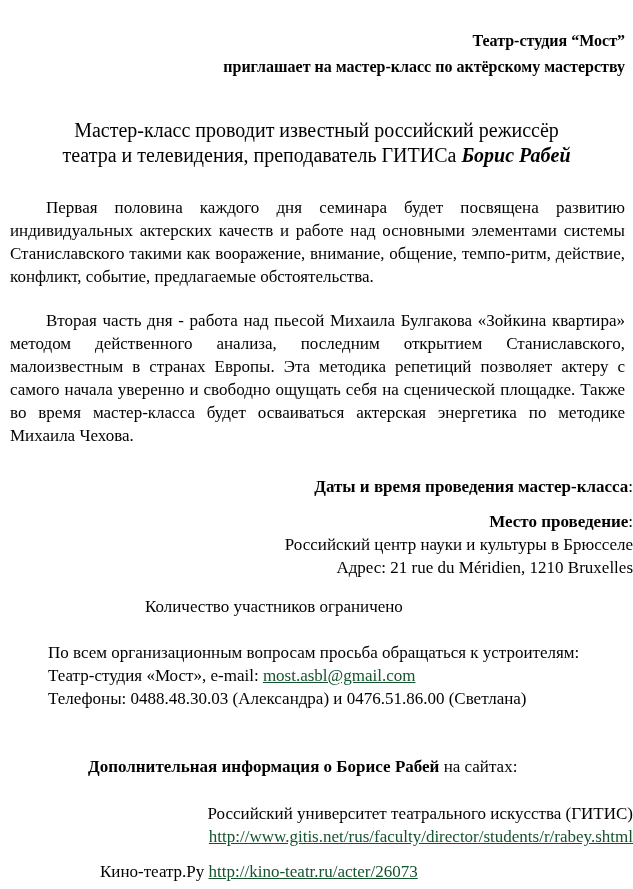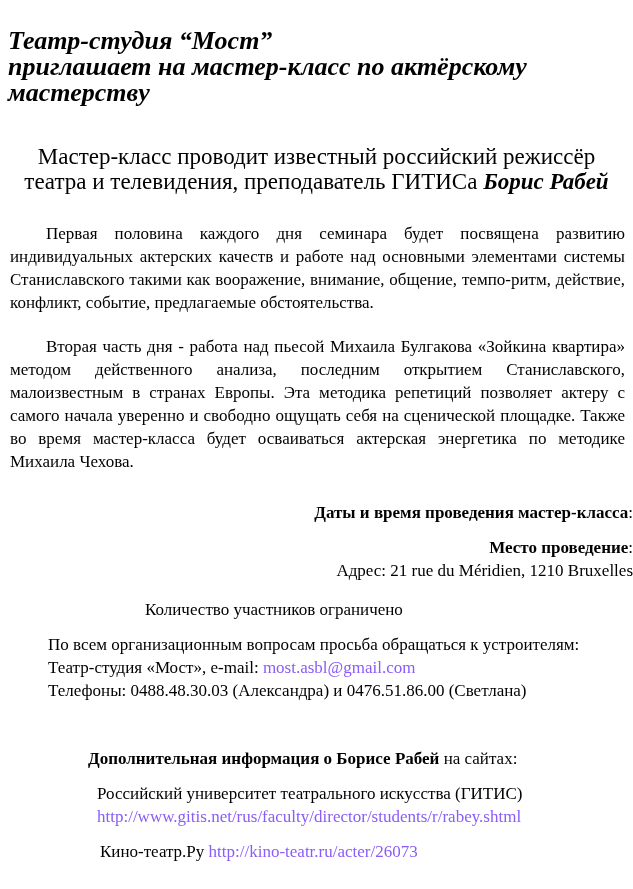--- a/index.html
+++ b/index.html
@@ -13,30 +13,29 @@
     height: 889px;
     background: #ffffff;
     color: #000000;
     font-family: "Liberation Serif", "DejaVu Serif", serif;
     font-size: 17px;
     line-height: 23px;
     overflow: hidden;
   }
   .doc-title {
     margin: 28px 8px 0 8px;
-    text-align: left;
-    font-size: 26px;
+    text-align: right;
+    font-size: 16px;
     line-height: 26px;
     font-weight: bold;
-    font-style: italic;
   }
   .doc-subtitle {
     margin: 38px 8px 0 8px;
     text-align: center;
-    font-size: 23px;
+    font-size: 20px;
     line-height: 25px;
   }
   .doc-subtitle .presenter-name {
     font-weight: bold;
     font-style: italic;
   }
   .body-para {
     margin: 0 8px 0 10px;
     text-align: justify;
     text-indent: 36px;
@@ -48,29 +47,30 @@
     margin-left: 93px;
     font-weight: bold;
   }
   .detail-label .colon { font-weight: normal; }
   .detail-line { margin-left: 130px; }
   .venue-label { margin-top: 12px; }
   .participants-note {
     margin-top: 16px;
     margin-left: 145px;
   }
-  .contact-block { margin-top: 12px; margin-left: 48px; }
+  .contact-block { margin-top: 23px; margin-left: 48px; }
   .more-info-block { margin-top: 45px; }
   .more-info-heading { margin-left: 88px; }
   .more-info-heading .bold-part { font-weight: bold; }
   .site-line { margin-left: 97px; }
-  .site-group-gitis { margin-top: 12px; }
+  .site-group-gitis { margin-top: 24px; text-align: right; }
   .site-line-kino { margin-left: 100px; margin-top: 12px; }
   a.doc-link, .doc-link {
-    color: #8b5cf6;
+    color: #14532d;
+    text-decoration: underline;
     cursor: pointer;
   }
 </style>
 </head>
 <body>
 
 <div class="page">
 
   <div class="doc-title">
     <div>Театр-студия “Мост”</div>
@@ -83,20 +83,21 @@
   </div>
 
   <div class="body-para first">Первая половина каждого дня семинара будет посвящена развитию индивидуальных актерских качеств и работе над основными элементами системы Станиславского такими как вооражение, внимание, общение, темпо-ритм, действие, конфликт, событие, предлагаемые обстоятельства.</div>
 
   <div class="body-para second">Вторая часть дня - работа над пьесой Михаила Булгакова «Зойкина квартира» методом действенного анализа, последним открытием Станиславского, малоизвестным в странах Европы. Эта методика репетиций позволяет актеру с самого начала уверенно и свободно ощущать себя на сценической площадке. Также во время мастер-класса будет осваиваться актерская энергетика по методике Михаила Чехова.</div>
 
   <div class="details-block">
     <div class="detail-label"><span>Даты и время проведения мастер-класса</span><span class="colon">:</span></div>
 
     <div class="detail-label venue-label"><span>Место проведение</span><span class="colon">:</span></div>
+    <div class="detail-line">Российский центр науки и культуры в Брюсселе</div>
     <div class="detail-line">Адрес: 21 rue du Méridien, 1210 Bruxelles</div>
   </div>
 
   <div class="participants-note">Количество участников ограничено</div>
 
   <div class="contact-block">
     <div>По всем организационным вопросам просьба обращаться к устроителям:</div>
     <div><span>Театр-студия «Мост», e-mail: </span><a class="doc-link">most.asbl@gmail.com</a></div>
     <div>Телефоны: 0488.48.30.03 (Александра) и 0476.51.86.00 (Светлана)</div>
   </div>

